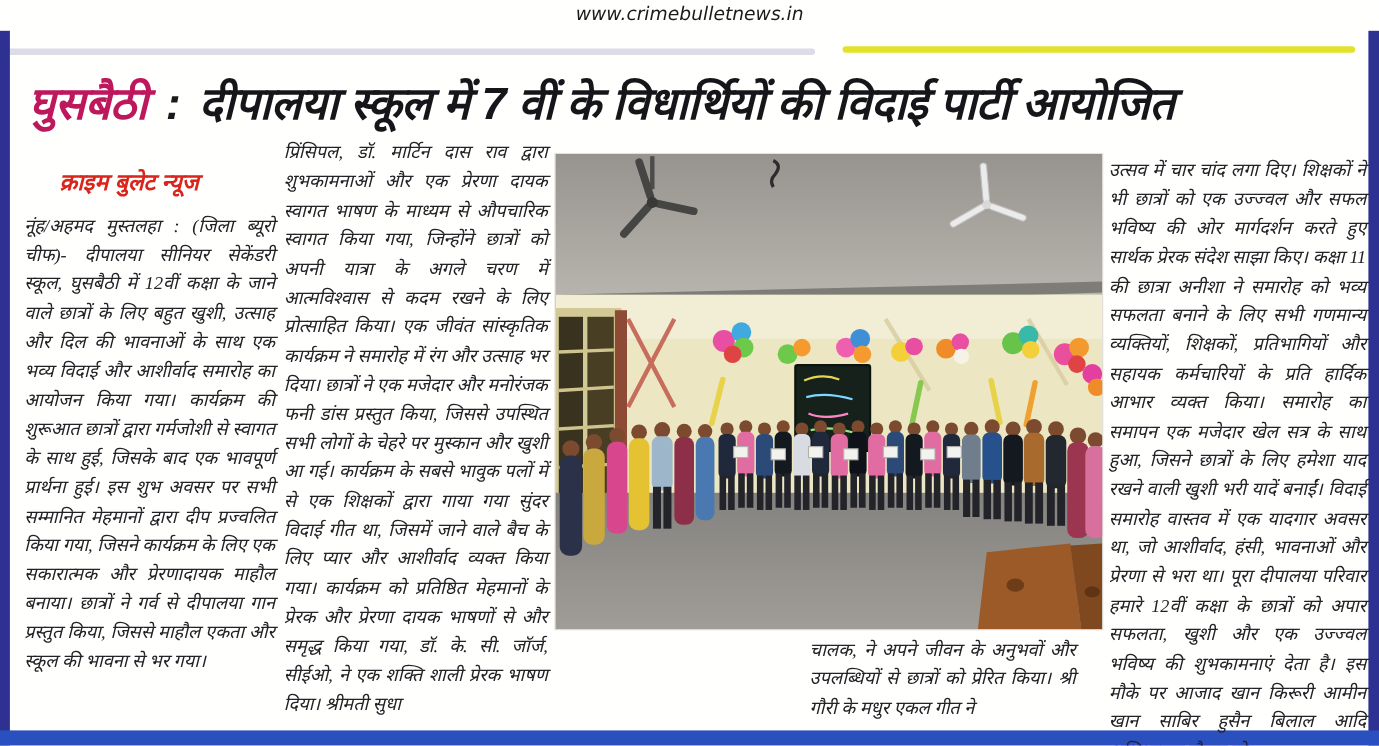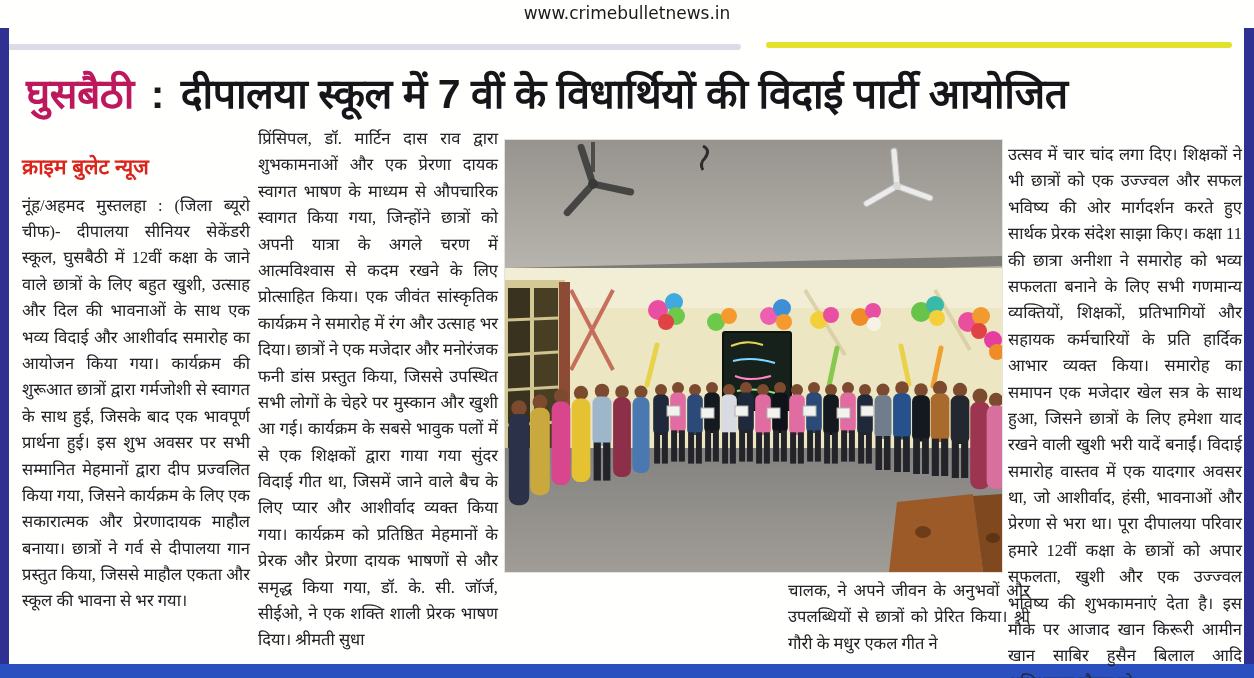--- a/index.html
+++ b/index.html
@@ -1,17 +1,17 @@
 <!DOCTYPE html>
 <html><head>
 <meta charset="utf-8">
 <style>
   html,body{margin:0;padding:0;background:#ffffff;}
   .page{position:relative;width:1254px;height:678px;background:#fffffe;overflow:hidden;
-        font-family:"Liberation Serif", serif;color:#1d1d1f;}
+        font-family:"Liberation Serif", serif;color:#1d1d1f;font-style:italic;}
   
   .top-header{position:absolute;top:3px;left:0;width:100%;text-align:center;
               font-family:"DejaVu Sans", sans-serif;font-size:17px;line-height:20px;color:#1a1a1a;}
   
   .rule-gray{position:absolute;left:6px;top:44px;width:735px;height:6px;background:#dcdce8;border-radius:3px;}
   .rule-yellow{position:absolute;left:766px;top:42px;width:466px;height:6px;background:#e2e22c;border-radius:3px;}
   
   .edge-left{position:absolute;left:0;top:28px;width:9px;height:650px;background:#2e3192;}
   .edge-right{position:absolute;right:0;top:28px;width:10px;height:650px;background:#2e3192;}
   .bar-bottom{position:absolute;left:0;top:664px;width:1254px;height:14px;background:#2a4fbe;}
@@ -19,27 +19,27 @@
   .headline{position:absolute;left:26px;top:64px;width:1212px;height:64px;white-space:nowrap;
             font-family:"Liberation Sans", sans-serif;font-weight:bold;font-size:41px;letter-spacing:-0.5px;}
   .headline .kicker{color:#be185d;}
   .headline .sep{color:#1a1a1e;padding:0 6px;}
   .headline .main{color:#15151a;}
   
   .col{position:absolute;text-align:justify;font-size:16.5px;line-height:1.6;color:#222226;}
   .col1{left:22px;top:146px;width:228px;}
   .col2{left:258px;top:126px;width:240px;}
   .col3{left:508px;top:578px;width:240px;}
-  .col4{left:788px;top:578px;width:242px;}
+  .col4{left:736px;top:578px;width:242px;}
   .col5{left:1008px;top:142px;width:234px;}
   .subhead{font-family:"Liberation Sans", sans-serif;font-weight:bold;font-size:20px;
            line-height:1.85;color:#141416;text-align:left;}
   .subhead .dot{color:#e0251c;font-size:22px;vertical-align:middle;margin-right:8px;}
   .byline{font-family:"Liberation Sans", sans-serif;font-weight:bold;font-size:21px;color:#da251c;
-          margin-top:4px;text-align:left;}
+          margin-top:4px;text-align:left;margin-left:32px;}
   .body-text{margin-top:9px;}
   
   .photo{position:absolute;left:505px;top:140px;width:497px;height:432px;background:#cfcecb;
          box-shadow:0 0 0 1px #e4e2dc;}
   .photo svg{display:block;}
 </style>
 </head>
 <body>
 
 <div class="page">

